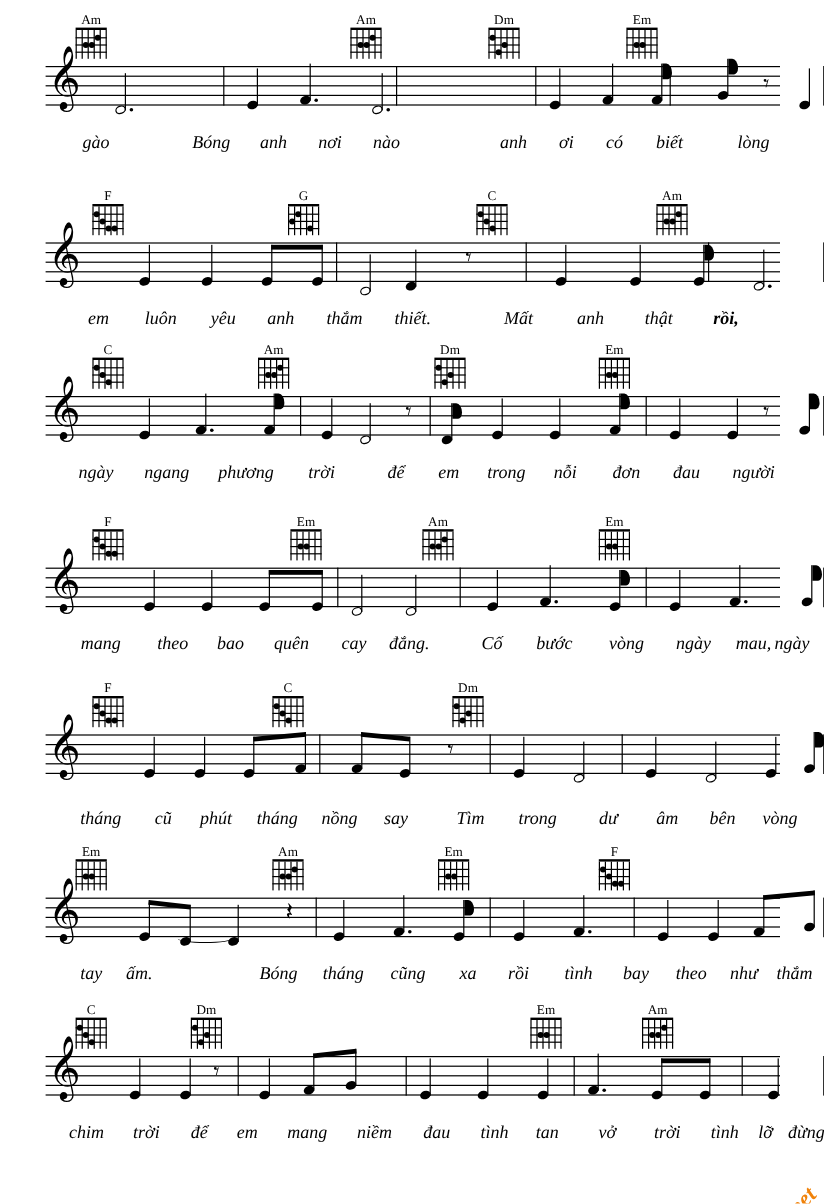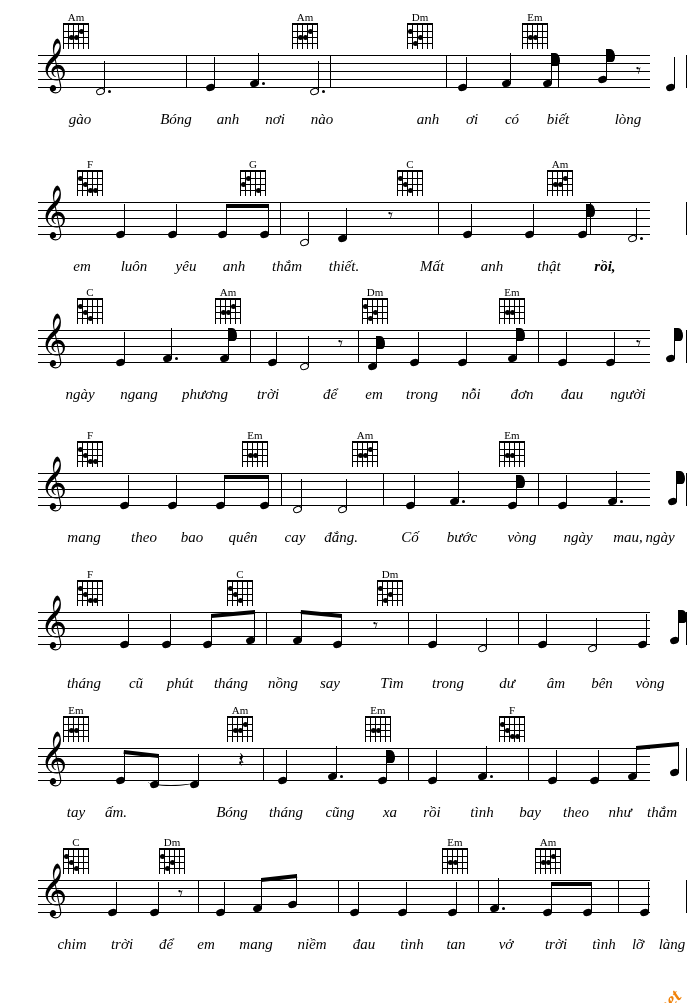--- a/index.html
+++ b/index.html
@@ -1032,16 +1032,16 @@
         <span class="lyric" style="left: 206px;">em</span>
         <span class="lyric" style="left: 256px;">mang</span>
         <span class="lyric" style="left: 312px;">niềm</span>
         <span class="lyric" style="left: 364px;">đau</span>
         <span class="lyric" style="left: 412px;">tình</span>
         <span class="lyric" style="left: 456px;">tan</span>
         <span class="lyric" style="left: 506px;">vở</span>
         <span class="lyric" style="left: 556px;">trời</span>
         <span class="lyric" style="left: 604px;">tình</span>
         <span class="lyric" style="left: 638px;">lỡ</span>
-        <span class="lyric" style="left: 672px;">làng</span>
+        <span class="lyric" style="left: 672px;">đừng</span>
       </div>
     </div>
   </div>
 
 </body></html>

